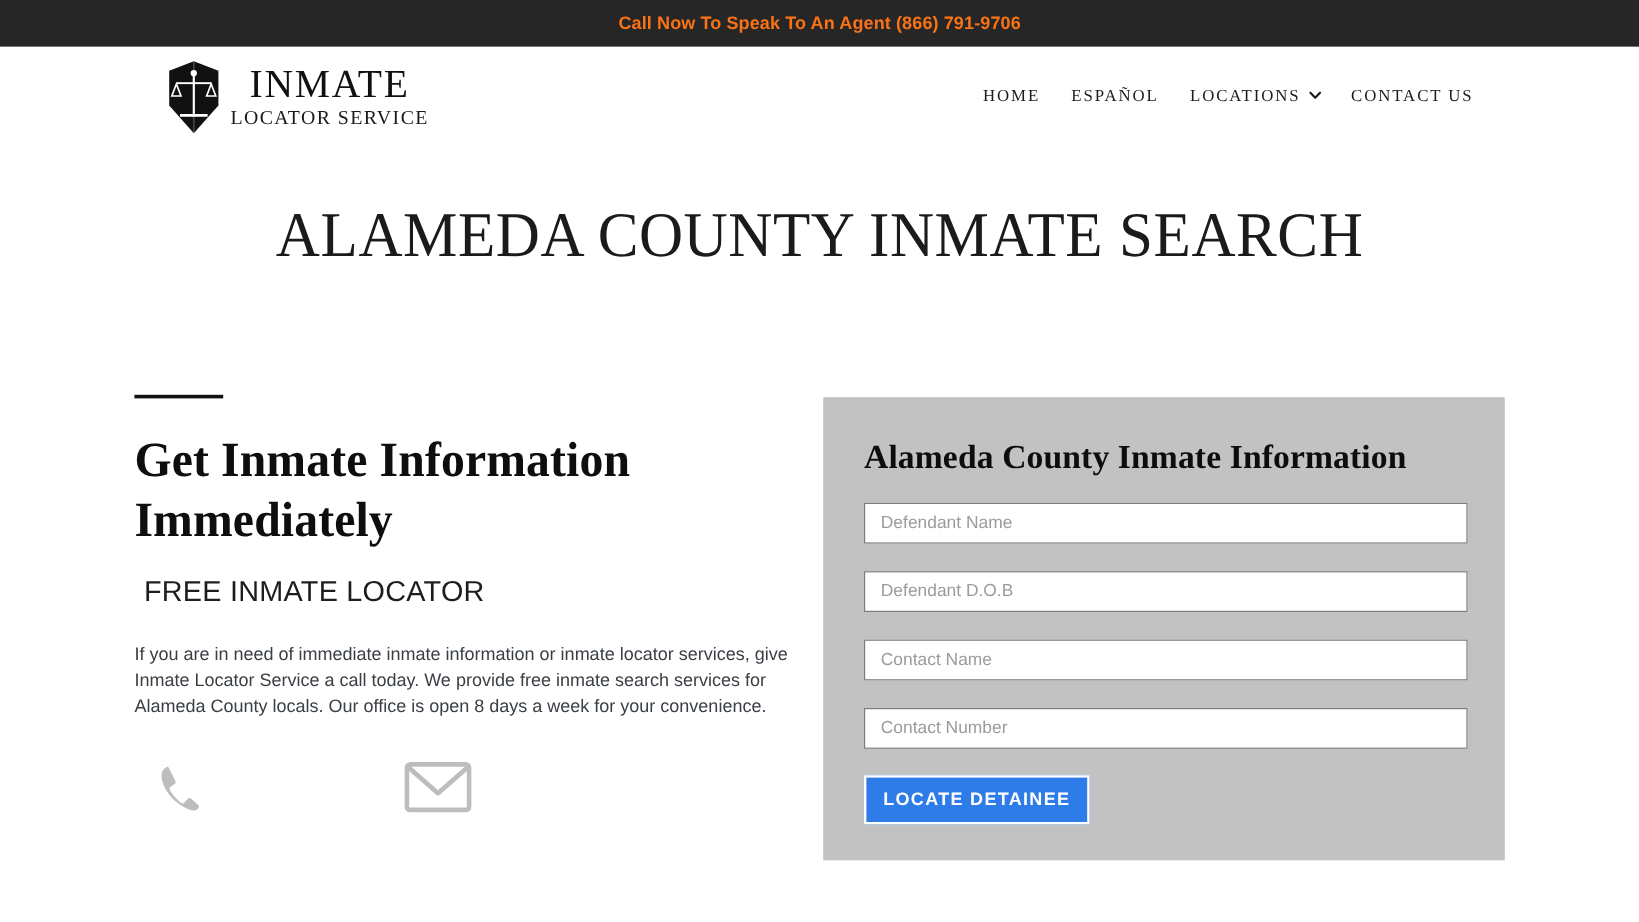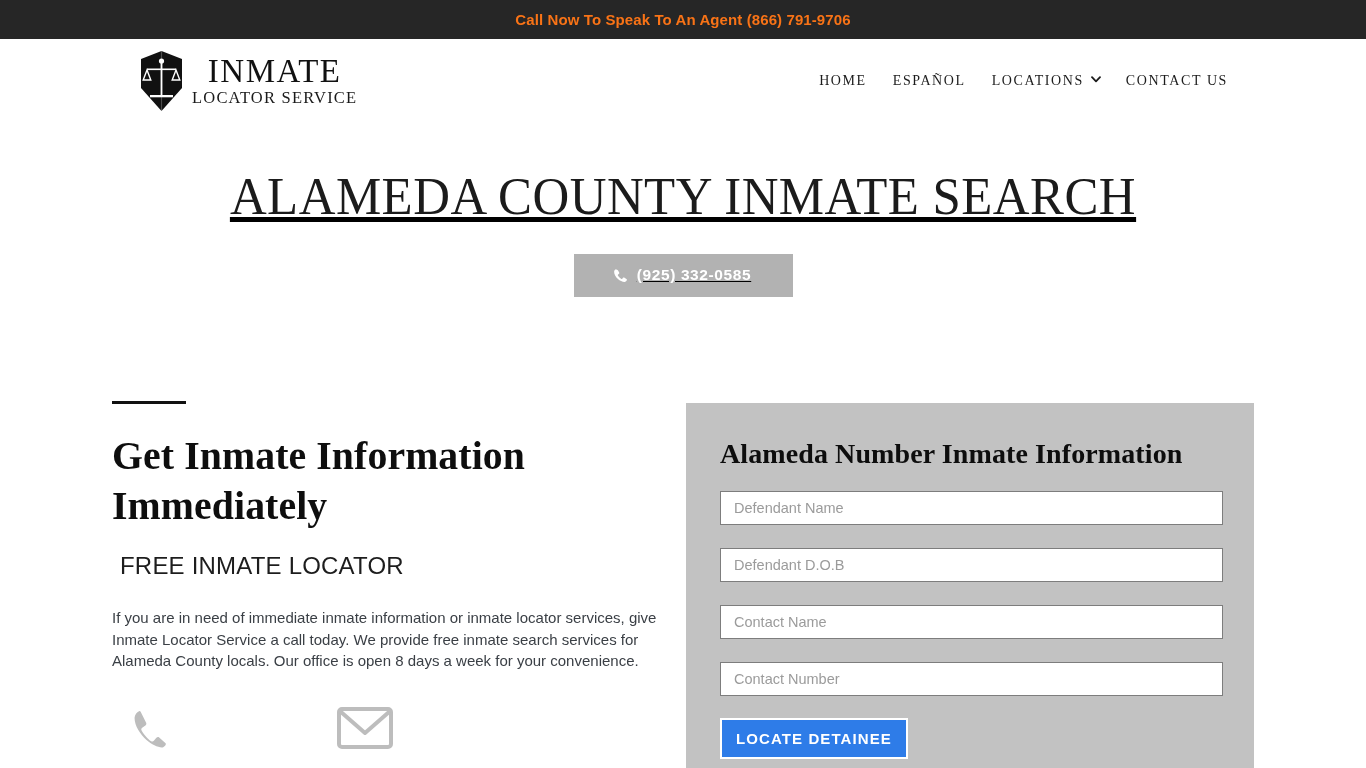--- a/index.html
+++ b/index.html
@@ -93,21 +93,20 @@
     height: 9px;
     position: relative;
     top: -1px;
   }
   .chevron svg { display: block; }
 
   
   .hero {
     padding-top: 44px;
     text-align: center;
-    text-decoration: underline;
   }
   .hero-title {
     font-family: "Liberation Serif", serif;
     font-size: 53px;
     font-weight: normal;
     letter-spacing: 0.5px;
     color: #1b1b1b;
     line-height: 1.1;
     transform: scaleX(0.96);
   }
@@ -278,30 +277,20 @@
     </div>
     <div class="nav-item">
       <span>CONTACT US</span>
     </div>
   </div>
 
 </div>
 
 <div class="hero">
   <h1 class="hero-title">ALAMEDA COUNTY INMATE SEARCH</h1>
-  <div class="hero-phone-wrap">
-    <button class="hero-phone-btn">
-      <span>
-        <svg viewBox="0 0 16 16" width="15" height="15" aria-hidden="true">
-          <path d="M3.2 1.2 C2.3 1.4 1.3 2.5 1.2 3.6 C1 6.3 3 9.6 5.3 11.6 C7.3 13.4 10.3 14.9 12.4 14.8 C13.4 14.7 14.5 13.7 14.8 12.8 C15 12.2 14.8 11.9 14.3 11.6 L11.9 10.2 C11.4 9.9 11 10 10.7 10.4 L9.9 11.4 C9.6 11.8 9.3 11.8 8.9 11.6 C7.8 11 6 9.3 5.2 7.9 C5 7.5 5 7.2 5.4 6.9 L6.4 6.1 C6.8 5.8 6.9 5.4 6.6 4.9 L5.2 2.5 C4.9 2 4.6 1.8 4 1.9 Z" fill="#ffffff"></path>
-        </svg>
-      </span>
-      <span>(925) 332-0585</span>
-    </button>
-  </div>
 </div>
 
 <div class="content">
 
   <div class="left-col">
     <div class="rule"></div>
     <h2 class="section-title">Get Inmate Information Immediately</h2>
     <div class="subtitle">FREE INMATE LOCATOR</div>
     <p class="body-copy">If you are in need of immediate inmate information or inmate locator services, give Inmate Locator Service a call today. We provide free inmate search services for Alameda County locals. Our office is open 8 days a week for your convenience.</p>
 
@@ -314,21 +303,21 @@
       <span class="contact-icon">
         <svg viewBox="0 0 56 42" width="56" height="42" aria-hidden="true">
           <rect x="2" y="2" width="52" height="38" rx="3" fill="none" stroke="#bdbdbd" stroke-width="4"></rect>
           <path d="M4 5 L28 26 L52 5" fill="none" stroke="#bdbdbd" stroke-width="4" stroke-linecap="round" stroke-linejoin="round"></path>
         </svg>
       </span>
     </div>
   </div>
 
   <div class="form-card">
-    <div class="form-title">Alameda Number Inmate Information</div>
+    <div class="form-title">Alameda County Inmate Information</div>
 
     <input class="field" type="text" placeholder="Defendant Name" style="">
     <input class="field" type="text" placeholder="Defendant D.O.B" style="">
     <input class="field" type="text" placeholder="Contact Name" style="">
     <input class="field" type="text" placeholder="Contact Number" style="">
 
     <button class="submit-btn">LOCATE DETAINEE</button>
   </div>
 
 </div>

